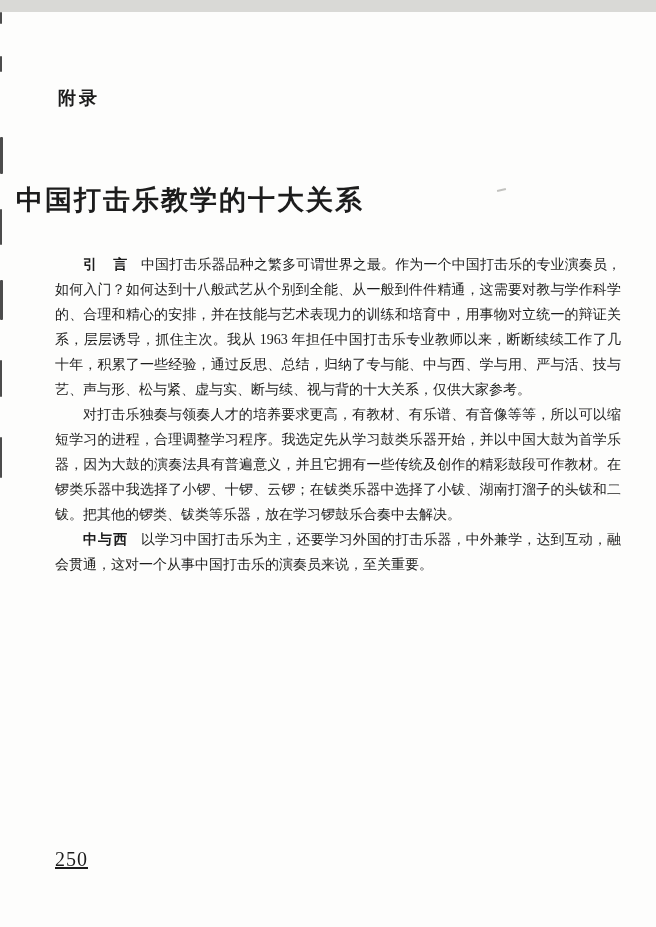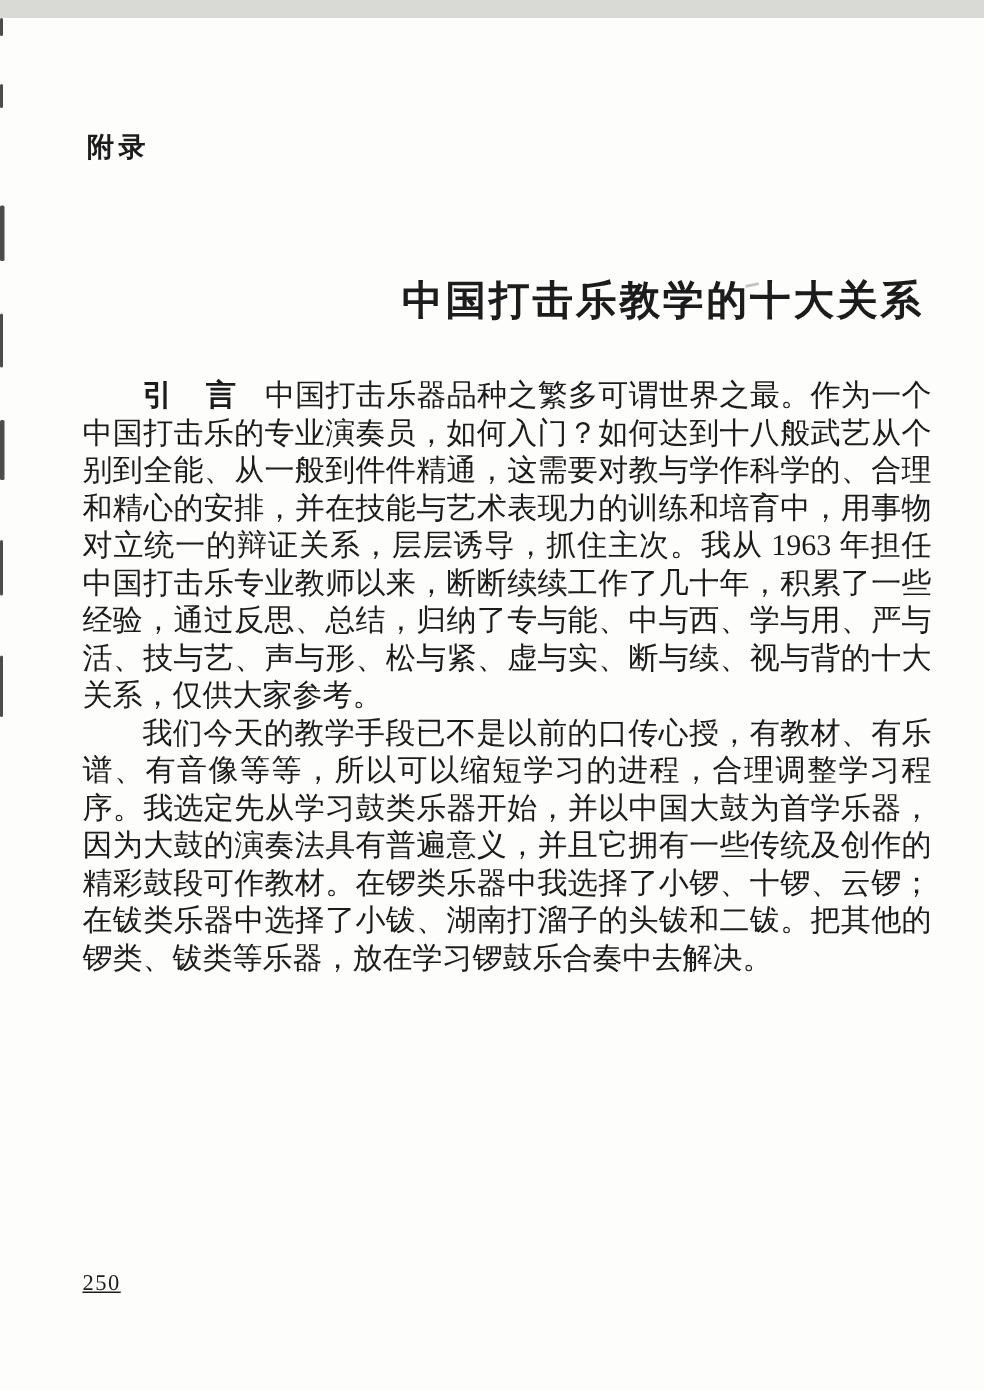--- a/index.html
+++ b/index.html
@@ -13,35 +13,35 @@
     color:#1c1c1c;
   }
   .edge-mark { position:absolute; left:0; background:#4c4c4c; border-radius:1px; }
   .title-smudge { position:absolute; left:497px; top:177px; width:9px; height:2px;
     background:#c2c2bf; transform:rotate(-12deg); }
   .appendix-label {
     position:absolute; left:58px; top:74px;
     font-size:18px; font-weight:bold; letter-spacing:3px;
   }
   .doc-title {
-    position:absolute; left:1px; width:615px; top:170px;
-    margin:0; text-align:right;
+    position:absolute; left:16px; width:615px; top:170px;
+    margin:0; text-align:left;
     font-size:27px; font-weight:bold; letter-spacing:2px;
   }
   .body-text {
     position:absolute; left:55px; top:240px; width:566px;
-    font-size:20px; line-height:25px;
+    font-size:14px; line-height:25px;
     text-align:justify; text-align-last:left;
   }
   .para { margin:0; text-indent:2em; }
   .lead { font-weight:bold; letter-spacing:1px; margin-right:0.9em; }
   .lead:empty { display:none; margin:0; }
   .page-number {
     position:absolute; left:55px; top:836px;
-    font-size:15px; letter-spacing:1px;text-decoration:underline;
+    font-size:20px; letter-spacing:1px;text-decoration:underline;
   }
 </style>
 </head>
 <body>
 
 <div class="page">
 
   <div class="edge-mark" style="top:0;    height:12px; width:2px;"></div>
   <div class="edge-mark" style="top:44px; height:16px; width:2px;"></div>
   <div class="edge-mark" style="top:125px;height:37px; width:3px;"></div>
@@ -53,19 +53,22 @@
 
   <div class="appendix-label">附录</div>
 
   <h1 class="doc-title">中国打击乐教学的十大关系</h1>
 
   <div class="body-text">
     <p class="para">
       <span class="lead">引　言</span><span>中国打击乐器品种之繁多可谓世界之最。作为一个中国打击乐的专业演奏员，如何入门？如何达到十八般武艺从个别到全能、从一般到件件精通，这需要对教与学作科学的、合理和精心的安排，并在技能与艺术表现力的训练和培育中，用事物对立统一的辩证关系，层层诱导，抓住主次。我从 1963 年担任中国打击乐专业教师以来，断断续续工作了几十年，积累了一些经验，通过反思、总结，归纳了专与能、中与西、学与用、严与活、技与艺、声与形、松与紧、虚与实、断与续、视与背的十大关系，仅供大家参考。</span>
     </p>
     <p class="para">
-      <span>我们今天的教学手段已不是以前的口传心授，有教材、有乐谱、有音像等等，所以可以缩短学习的进程，合理调整学习程序。我选定先从学习鼓类乐器开始，并以中国大鼓为首学乐器，因为大鼓的演奏法具有普遍意义，并且它拥有一些传统及创作的精彩鼓段可作教材。在锣类乐器中我选择了小锣、十锣、云锣；在钹类乐器中选择了小钹、湖南打溜子的头钹和二钹。把其他的锣类、钹类等乐器，放在学习锣鼓乐合奏中去解决。</span>
+      <span>对打击乐独奏与领奏人才的培养要求更高，有教材、有乐谱、有音像等等，所以可以缩短学习的进程，合理调整学习程序。我选定先从学习鼓类乐器开始，并以中国大鼓为首学乐器，因为大鼓的演奏法具有普遍意义，并且它拥有一些传统及创作的精彩鼓段可作教材。在锣类乐器中我选择了小锣、十锣、云锣；在钹类乐器中选择了小钹、湖南打溜子的头钹和二钹。把其他的锣类、钹类等乐器，放在学习锣鼓乐合奏中去解决。</span>
+    </p>
+    <p class="para">
+      <span class="lead">中与西</span><span>以学习中国打击乐为主，还要学习外国的打击乐器，中外兼学，达到互动，融会贯通，这对一个从事中国打击乐的演奏员来说，至关重要。</span>
     </p>
   </div>
 
   <div class="page-number">250</div>
 
 </div>
 
 </body></html>

